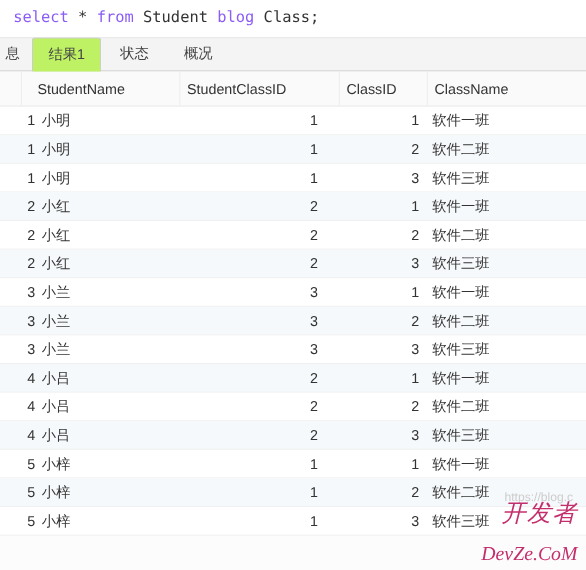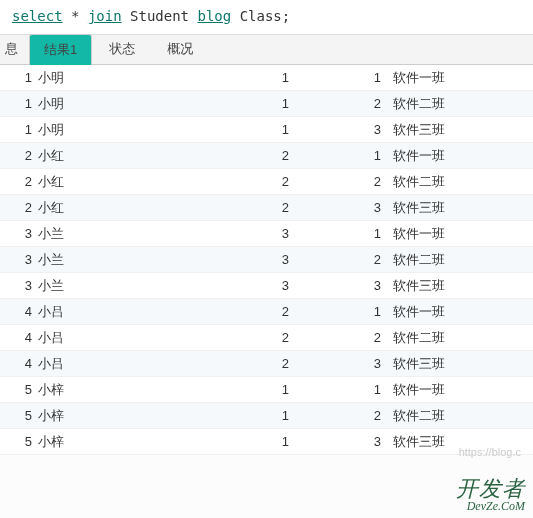--- a/index.html
+++ b/index.html
@@ -14,21 +14,21 @@
     overflow: hidden;
     position: relative;
   }
   .sql-bar {
     padding: 8px 12px 10px 12px;
     font-family: Consolas, monospace;
     font-size: 14px;
     background: #fff;
     border-bottom: 1px solid #ddd;
   }
-  .kw { color: #0f766e; text-decoration: underline; }
+  .kw { color: #8b5cf6; }
   .nm { color: #333; }
   .tabs {
     display: flex;
     align-items: flex-end;
     background: #f4f4f4;
     border-bottom: 1px solid #ccc;
     height: 30px;
     padding-left: 0;
   }
   .tab {
@@ -36,21 +36,21 @@
     font-size: 13px;
     color: #444;
     border: 1px solid transparent;
     border-bottom: none;
     cursor: pointer;
     background: transparent;
     margin-right: 2px;
   }
   .tab.cut { padding-left: 4px; padding-right: 8px; }
   .tab.active {
-    background: #14b8a6;
+    background: #bef264;
     border-color: #ccc;
     border-top-left-radius: 3px;
     border-top-right-radius: 3px;
     position: relative;
     top: 1px;
   }
   .grid { width: 100%; }
   .grid-head, .grid-row { display: flex; align-items: center; }
   .grid-head {
     background: #fafafa;
@@ -75,52 +75,60 @@
   .grid-head .col-sname { padding-left: 0; }
   .grid-head .col-scid, .grid-head .col-cid { text-align:left; padding-right:0; padding-left:6px;}
   .grid-head .col-cname { padding-left: 6px; }
   .hdr-sep { border-right: 1px solid #eee; height:100%; display:flex; align-items:center;}
   .watermark {
     position: absolute;
     right: 8px;
     bottom: 6px;
     font-family: Georgia, serif;
     font-style: italic;
-    color: #14532d;
+    color: #be185d;
     opacity: 0.9;
     pointer-events: none;
     text-align: right;
     line-height: 1;
   }
   .watermark .l1 { font-size: 22px; letter-spacing: 1px; display:block; }
-  .watermark .l2 { font-size: 12px; letter-spacing: 0px; display:block; }
+  .watermark .l2 { font-size: 18px; letter-spacing: 0px; display:block;margin-top:16px; }
   .watermark-url {
     position:absolute; right:12px; bottom:60px; font-size:11px; color:#ccc; pointer-events:none;
   }
 </style>
 </head>
 <body>
 
 <div class="sql-bar">
   <span class="kw">select</span>
   <span class="nm">*</span>
-  <span class="kw">join</span>
+  <span class="kw">from</span>
   <span class="nm">Student</span>
   <span class="kw">blog</span>
   <span class="nm">Class</span><span class="nm">;</span>
 </div>
 
 <div class="tabs">
   <div class="tab cut">息</div>
   <div class="tab active">结果1</div>
   <div class="tab">状态</div>
   <div class="tab">概况</div>
 </div>
 
 <div class="grid">
+  <div class="grid-head">
+    <div class="col-idx hdr-sep"></div>
+    <div class="col-sid"></div>
+    <div class="col-sname hdr-sep">StudentName</div>
+    <div class="col-scid hdr-sep">StudentClassID</div>
+    <div class="col-cid hdr-sep">ClassID</div>
+    <div class="col-cname">ClassName</div>
+  </div>
   <div id="grid-body">
       <div class="grid-row">
         <div class="col-idx"></div>
         <div class="col-sid">1</div>
         <div class="col-sname">小明</div>
         <div class="col-scid">1</div>
         <div class="col-cid">1</div>
         <div class="col-cname">软件一班</div>
       </div>
       <div class="grid-row alt">

